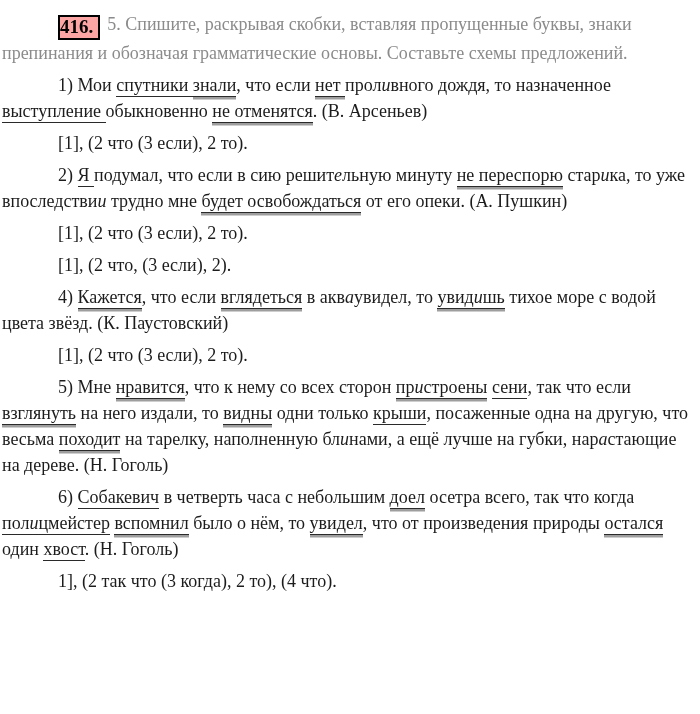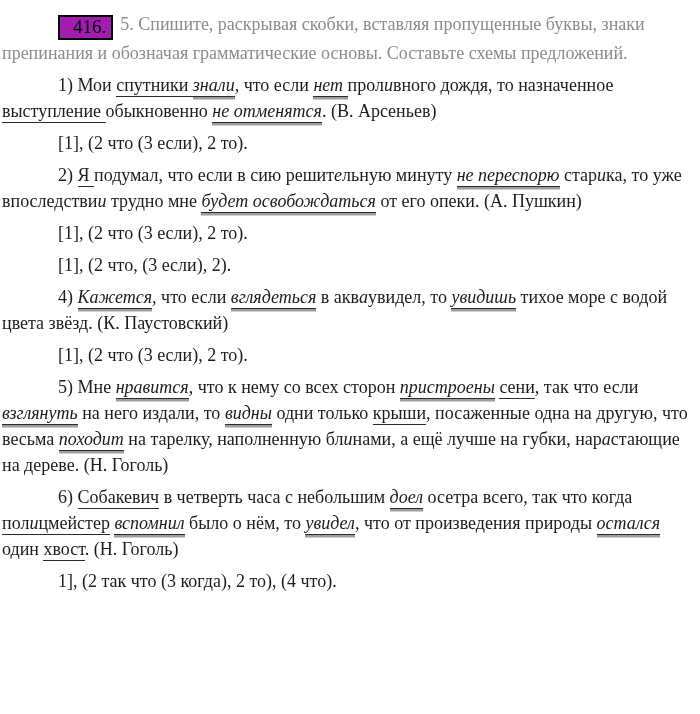--- a/index.html
+++ b/index.html
@@ -9,26 +9,26 @@
   body{
     width:700px;height:714px;overflow:hidden;
     font-family:"Liberation Serif","DejaVu Serif",serif;
     color:var(--text);
   }
   .page{padding:5px 8px 0 2px;}
   .page p{margin:6px 0;font-size:18px;line-height:26px;text-indent:56px;}
   .task-head{font-size:17px;line-height:26px;color:var(--muted);}
   .ex-num{
     display:inline-block;text-indent:0;border:2px solid #000;color:#000;
-    font-weight:normal;font-size:19px;line-height:20px;padding:0 5px 1px 13px;
-    margin-right:7px;vertical-align:-3px;background:#a21caf;
+    font-weight:bold;font-size:19px;line-height:20px;padding:0 5px 1px 0;
+    margin-right:7px;vertical-align:-3px;background:#fca5a5;
   }
   .task-2{font-size:16px;color:var(--muted);}
   .u1{border-bottom:1.5px solid var(--line);padding-bottom:0.5px;}
-  .u2{border-bottom:1.5px solid var(--line);box-shadow:0 2.5px 0 var(--line2);padding-bottom:0.5px;font-style:italic;}
+  .u2{border-bottom:1.5px solid var(--line);box-shadow:0 2.5px 0 var(--line2);padding-bottom:0.5px;}
   .i{font-style:italic;}
 </style>
 </head>
 <body>
 
 <div class="page">
   <p class="task-head">
     <span class="ex-num">416.</span><span>5. Спишите, раскрывая скобки, вставляя пропущенные буквы, знаки препинания и обозначая грамматические основы. Составьте схемы предложений.</span>
   </p>
   <div>

